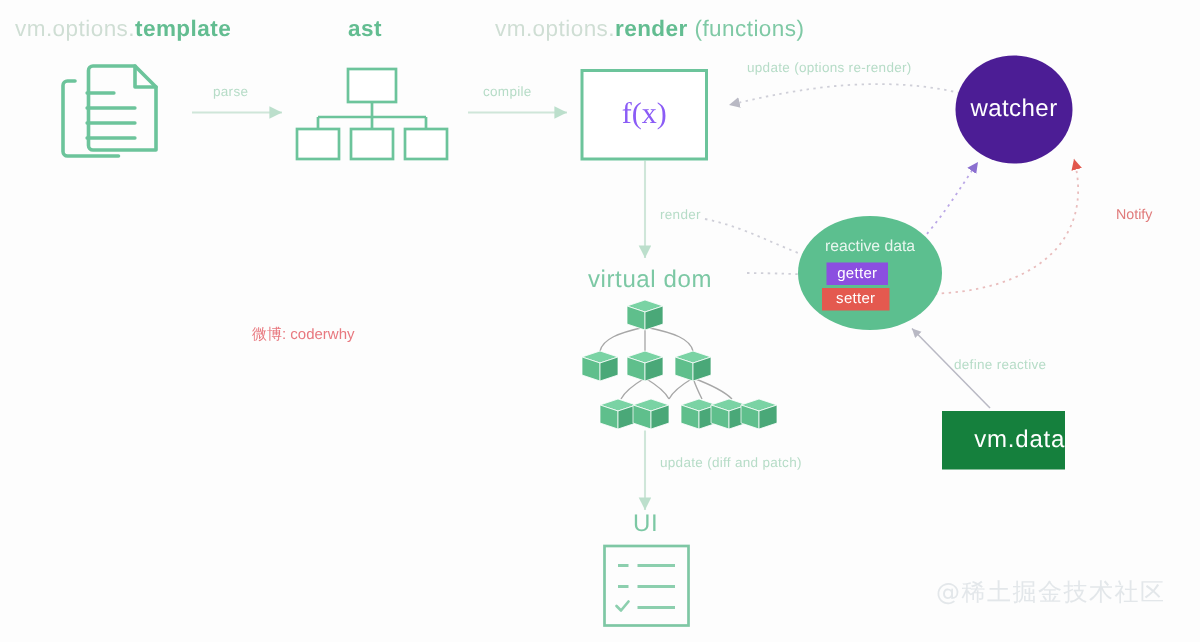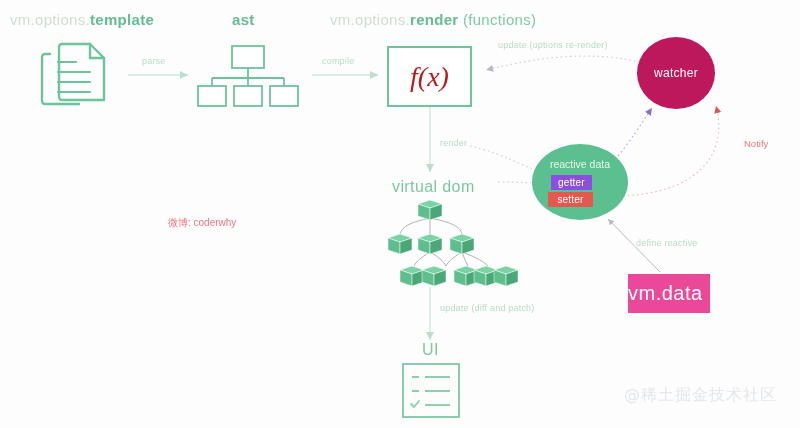--- a/index.html
+++ b/index.html
@@ -21,28 +21,28 @@
   
   .steplabel{font-size:9px;color:#b6dcc7;white-space:nowrap;letter-spacing:.2px;}
   .purplelabel{font-size:9.5px;color:#a08ad8;white-space:nowrap;text-align:center;line-height:12px;}
   .redlabel{font-size:9.5px;color:#e07b7b;white-space:nowrap;}
 
   
   .flowtitle{font-size:16px;color:#7cc8a4;white-space:nowrap;letter-spacing:.4px;}
 
   
   .obox{border:2px solid #6cc49b;background:#ffffff;box-sizing:border-box;}
-  .fx{font-family:"Liberation Serif","DejaVu Serif",serif;font-style:italic;font-size:28px;color:#b91c1c;}
-
-  .greenfill{background:#ec4899;color:#ffffff;display:flex;align-items:center;justify-content:flex-start;
-             font-size:20px;letter-spacing:.5px;}
-
-  
-  .circle{background:#be185d;border-radius:50%;display:flex;align-items:center;justify-content:center;
-          color:#ffffff;font-size:12px;letter-spacing:.3px;}
+  .fx{font-family:"Liberation Serif","DejaVu Serif",serif;font-size:20px;color:#8b5cf6;}
+
+  .greenfill{background:#15803d;color:#ffffff;display:flex;align-items:center;justify-content:flex-end;
+             font-size:16px;letter-spacing:.5px;}
+
+  
+  .circle{background:#4c1d95;border-radius:50%;display:flex;align-items:center;justify-content:center;
+          color:#ffffff;font-size:16px;letter-spacing:.3px;}
   .ellipse{background:#5cbf8f;border-radius:50%;}
   .ellipse-label{position:absolute;left:0;right:0;top:14px;text-align:center;color:#e8f6ee;font-size:10.5px;}
   .tagbox{position:absolute;display:flex;align-items:center;justify-content:center;
           color:#ffffff;font-size:10px;letter-spacing:.2px;}
   .tag-getter{background:#8b4fe0;}
   .tag-setter{background:#e4594f;}
 
   
   .weibo{font-size:10px;color:#e8787f;white-space:nowrap;}
   .wm-url{font-size:13px;color:#eceff1;white-space:nowrap;letter-spacing:.4px;}

